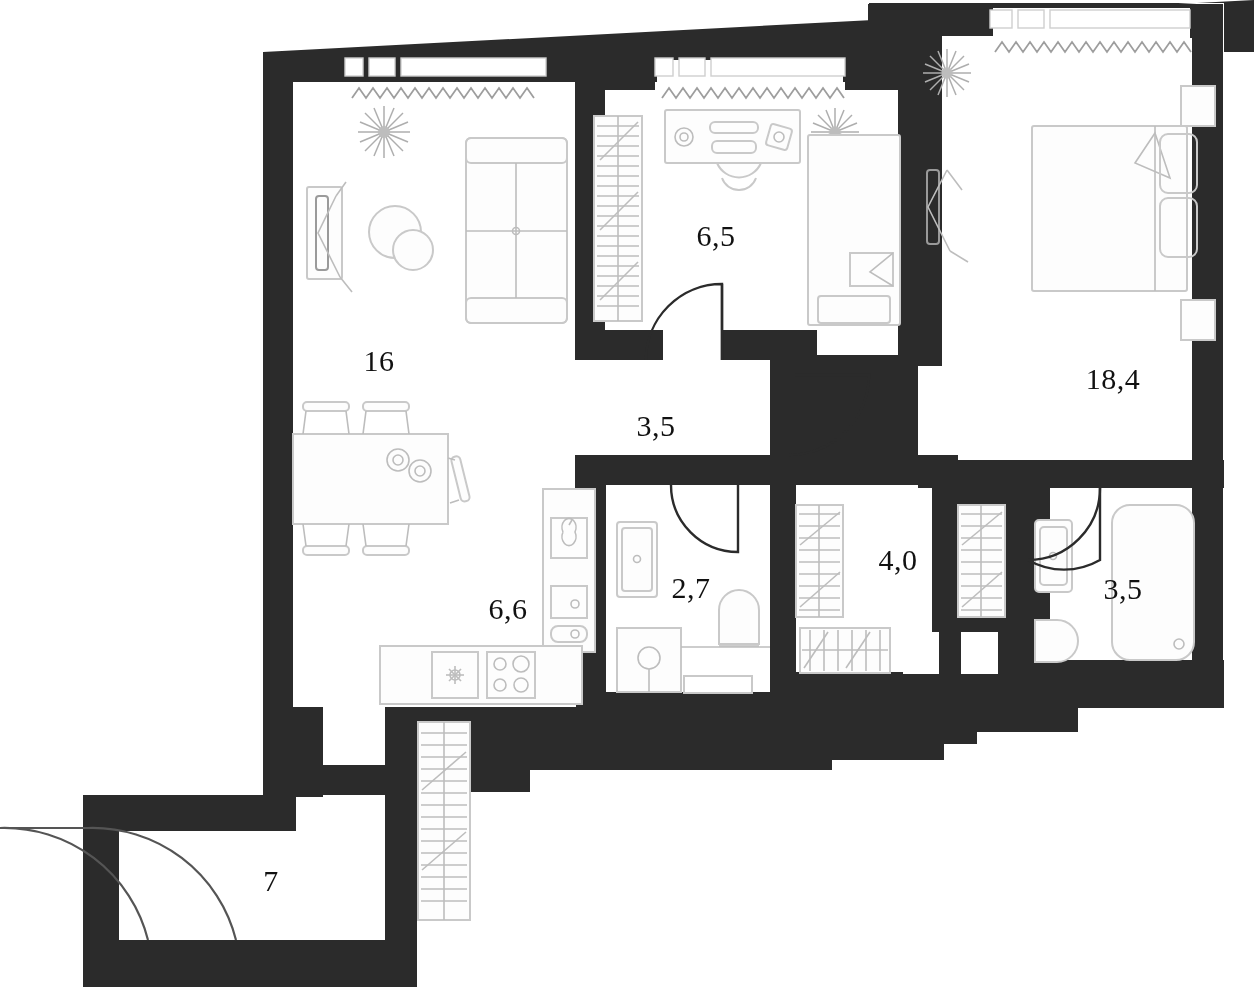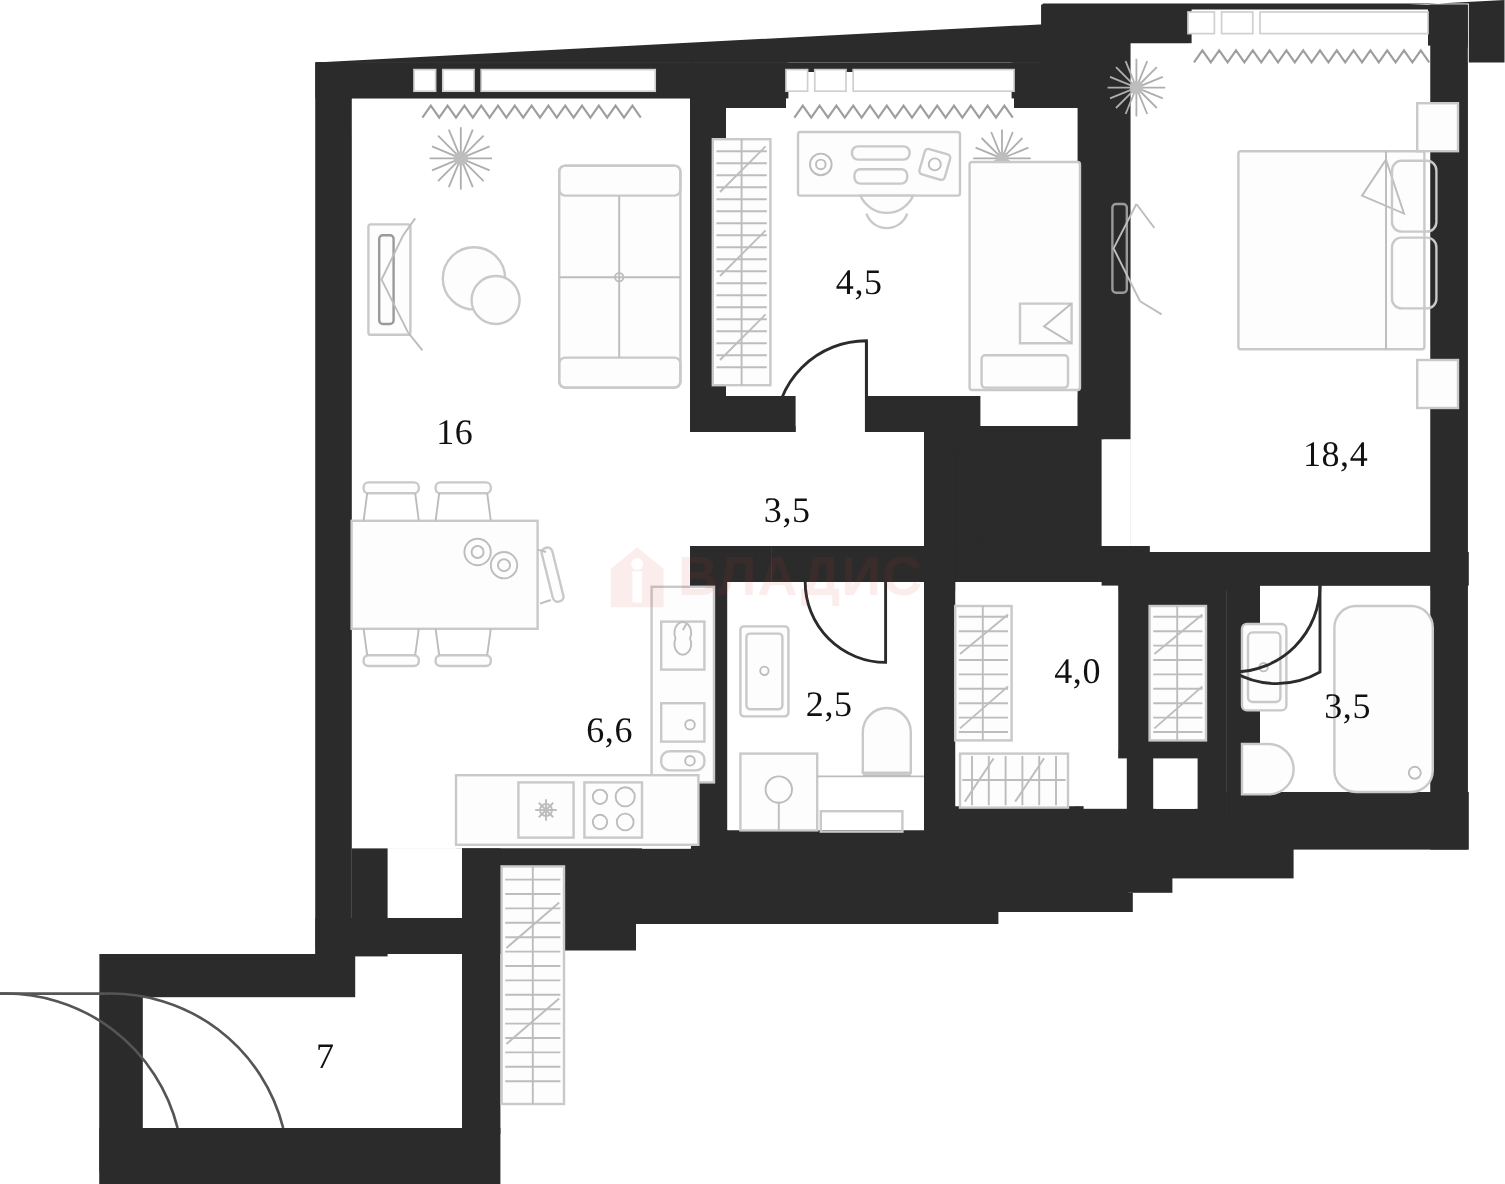--- a/index.html
+++ b/index.html
@@ -594,31 +594,23 @@
       <path class="door-arc" d="M 606,485 L 606,485"></path>
 
       <path class="door-arc-light" d="M 88,828 A 148,148 0 0 1 236,940"></path>
       <line class="door-arc-light" x1="0" y1="828" x2="88" y2="828"></line>
       <path class="door-arc-light" d="M 0,828 A 148,148 0 0 1 148,940"></path>
     </g>
 
   </svg>
 
   <div class="area-label" style="left:379px; top:361px;">16</div>
-  <div class="area-label" style="left:716px; top:236px;">4,5</div>
+  <div class="area-label" style="left:716px; top:236px;">6,5</div>
   <div class="area-label" style="left:1113px; top:379px;">18,4</div>
   <div class="area-label" style="left:656px; top:426px;">3,5</div>
   <div class="area-label" style="left:508px; top:609px;">6,6</div>
-  <div class="area-label" style="left:691px; top:588px;">2,5</div>
+  <div class="area-label" style="left:691px; top:588px;">2,7</div>
   <div class="area-label" style="left:898px; top:560px;">4,0</div>
   <div class="area-label" style="left:1123px; top:589px;">3,5</div>
   <div class="area-label" style="left:271px; top:881px;">7</div>
 
-  <div class="watermark">
-    <svg class="wm-logo" width="52" height="56" viewBox="0 0 52 56">
-      <path d="M 4,22 L 26,4 L 48,22 L 48,54 L 4,54 Z" fill="#d93b2b"></path>
-      <path d="M 22,24 L 30,24 L 30,50 L 22,50 Z" fill="#ffffff"></path>
-      <circle cx="26" cy="18" r="5" fill="#ffffff"></circle>
-    </svg>
-    <span class="wm-text">ВЛАДИС</span>
-  </div>
 
 </div>
 
 </body></html>

